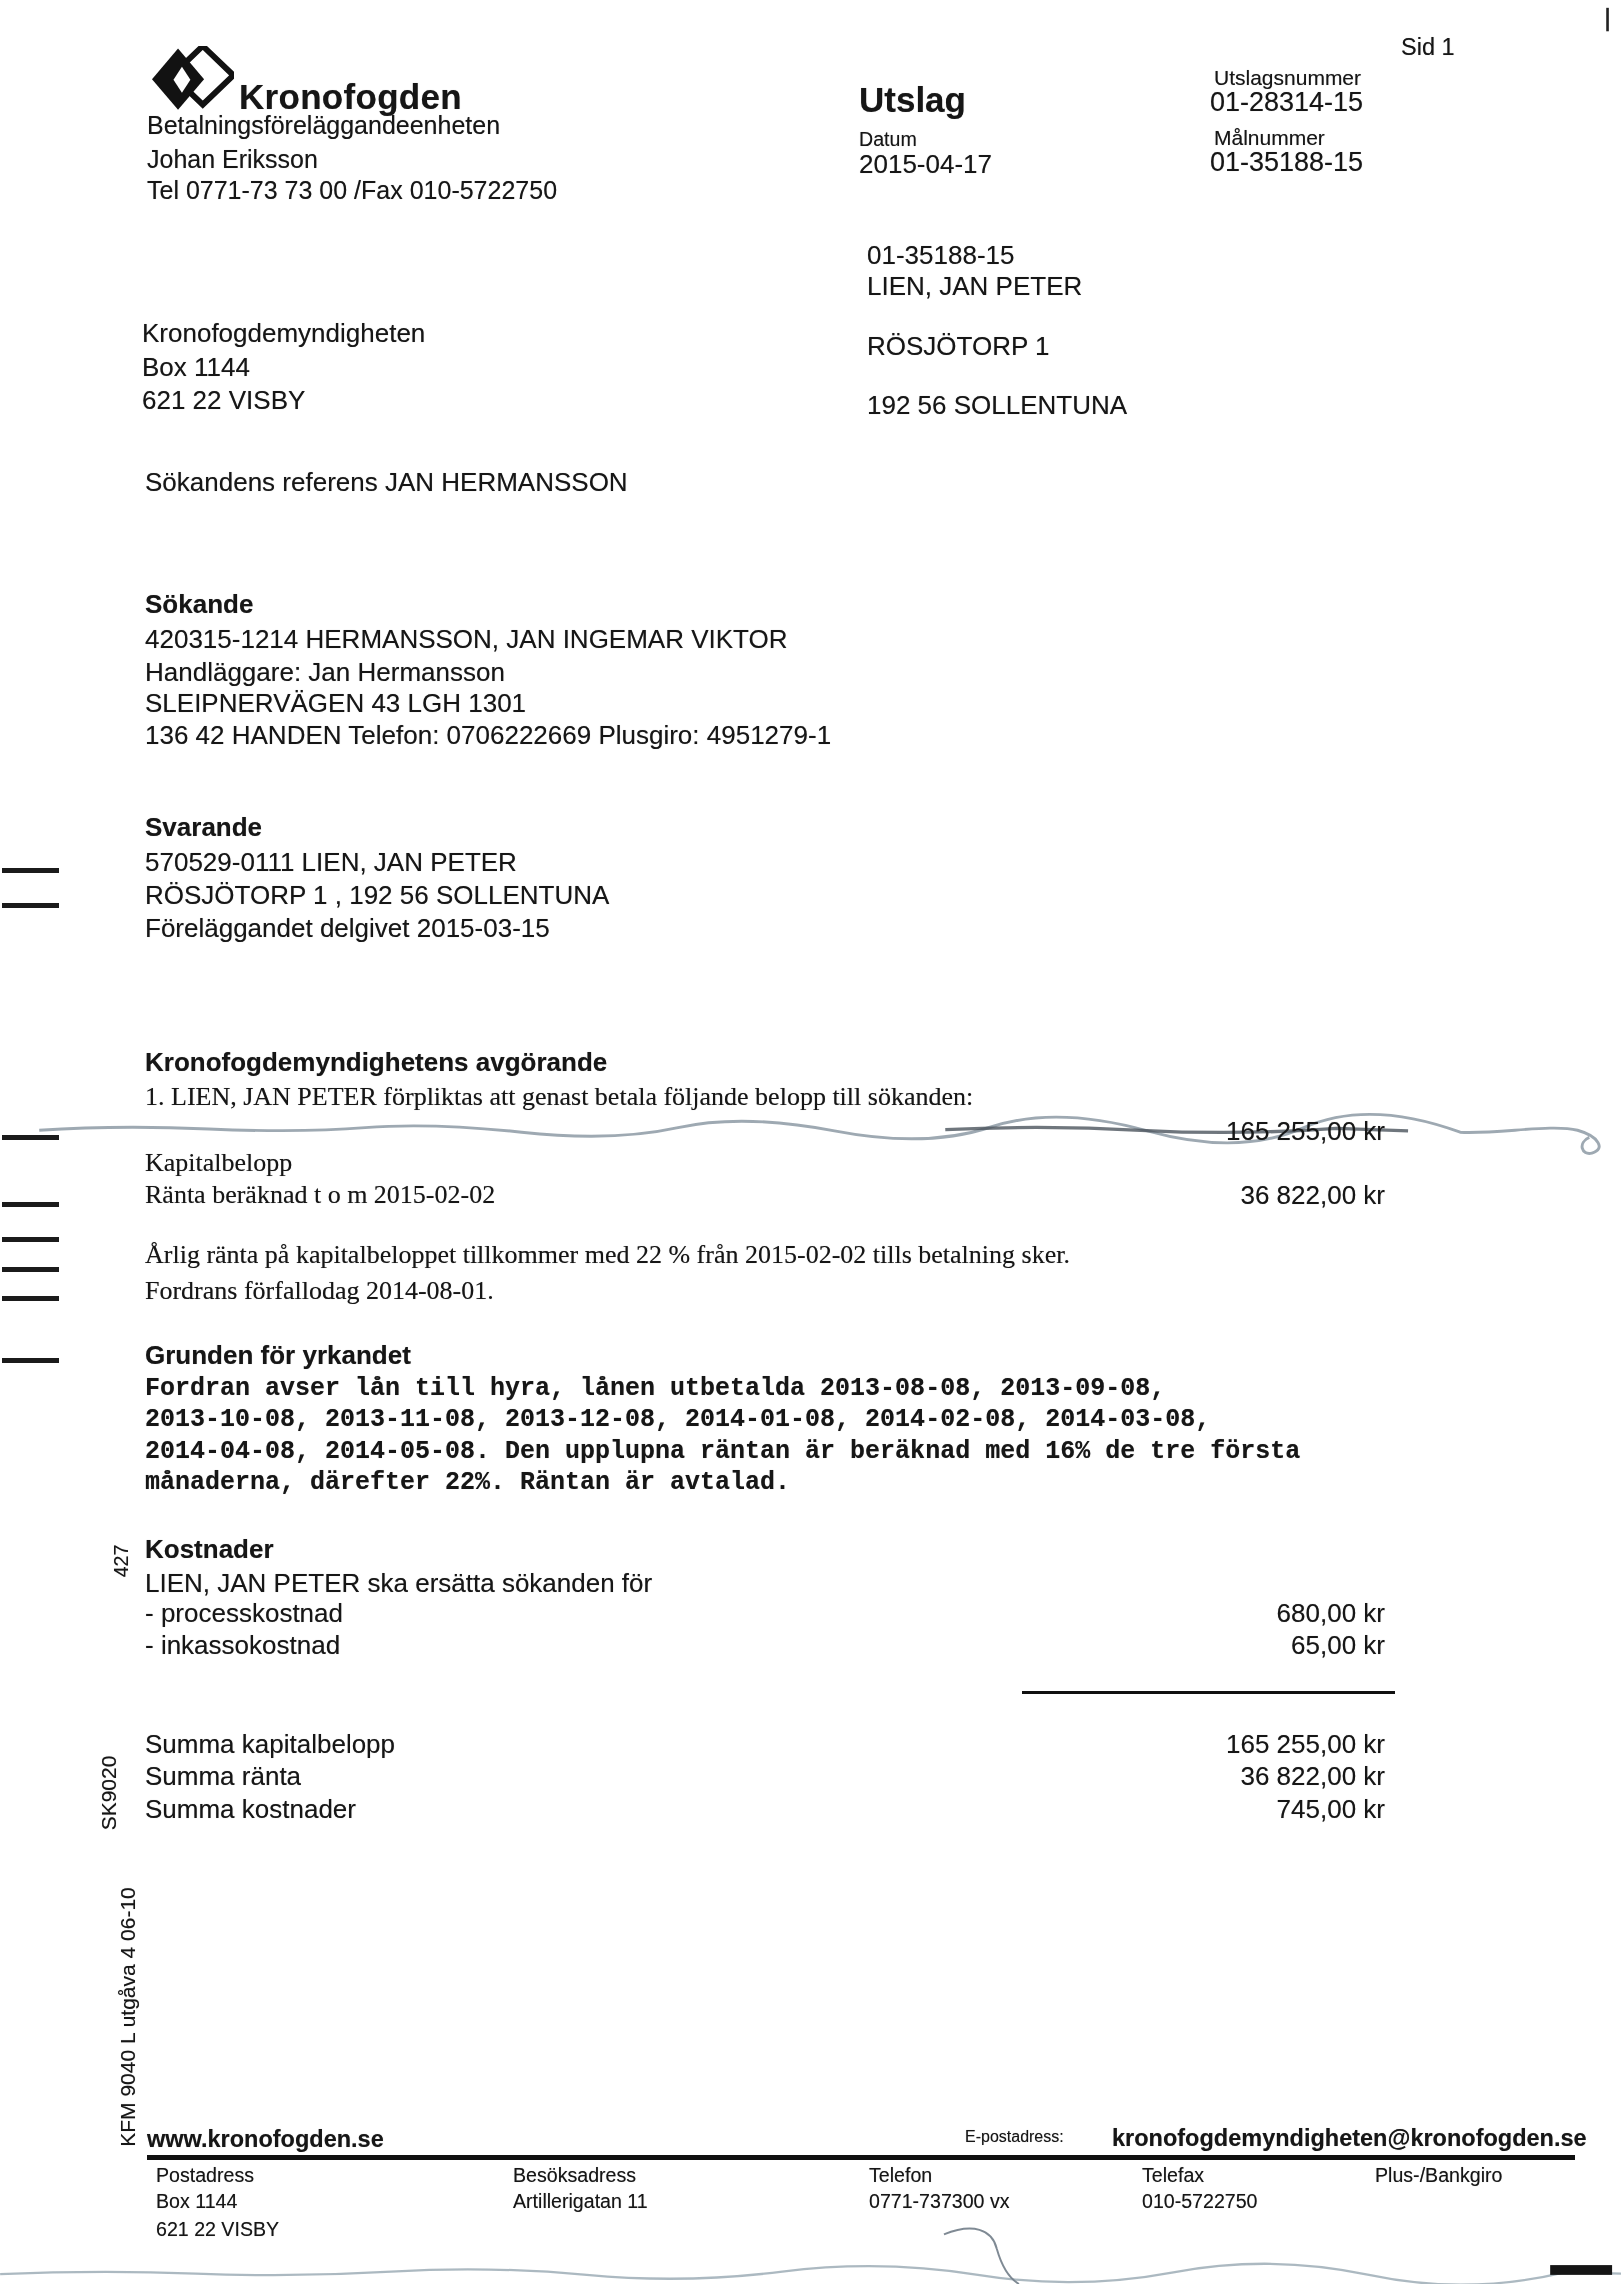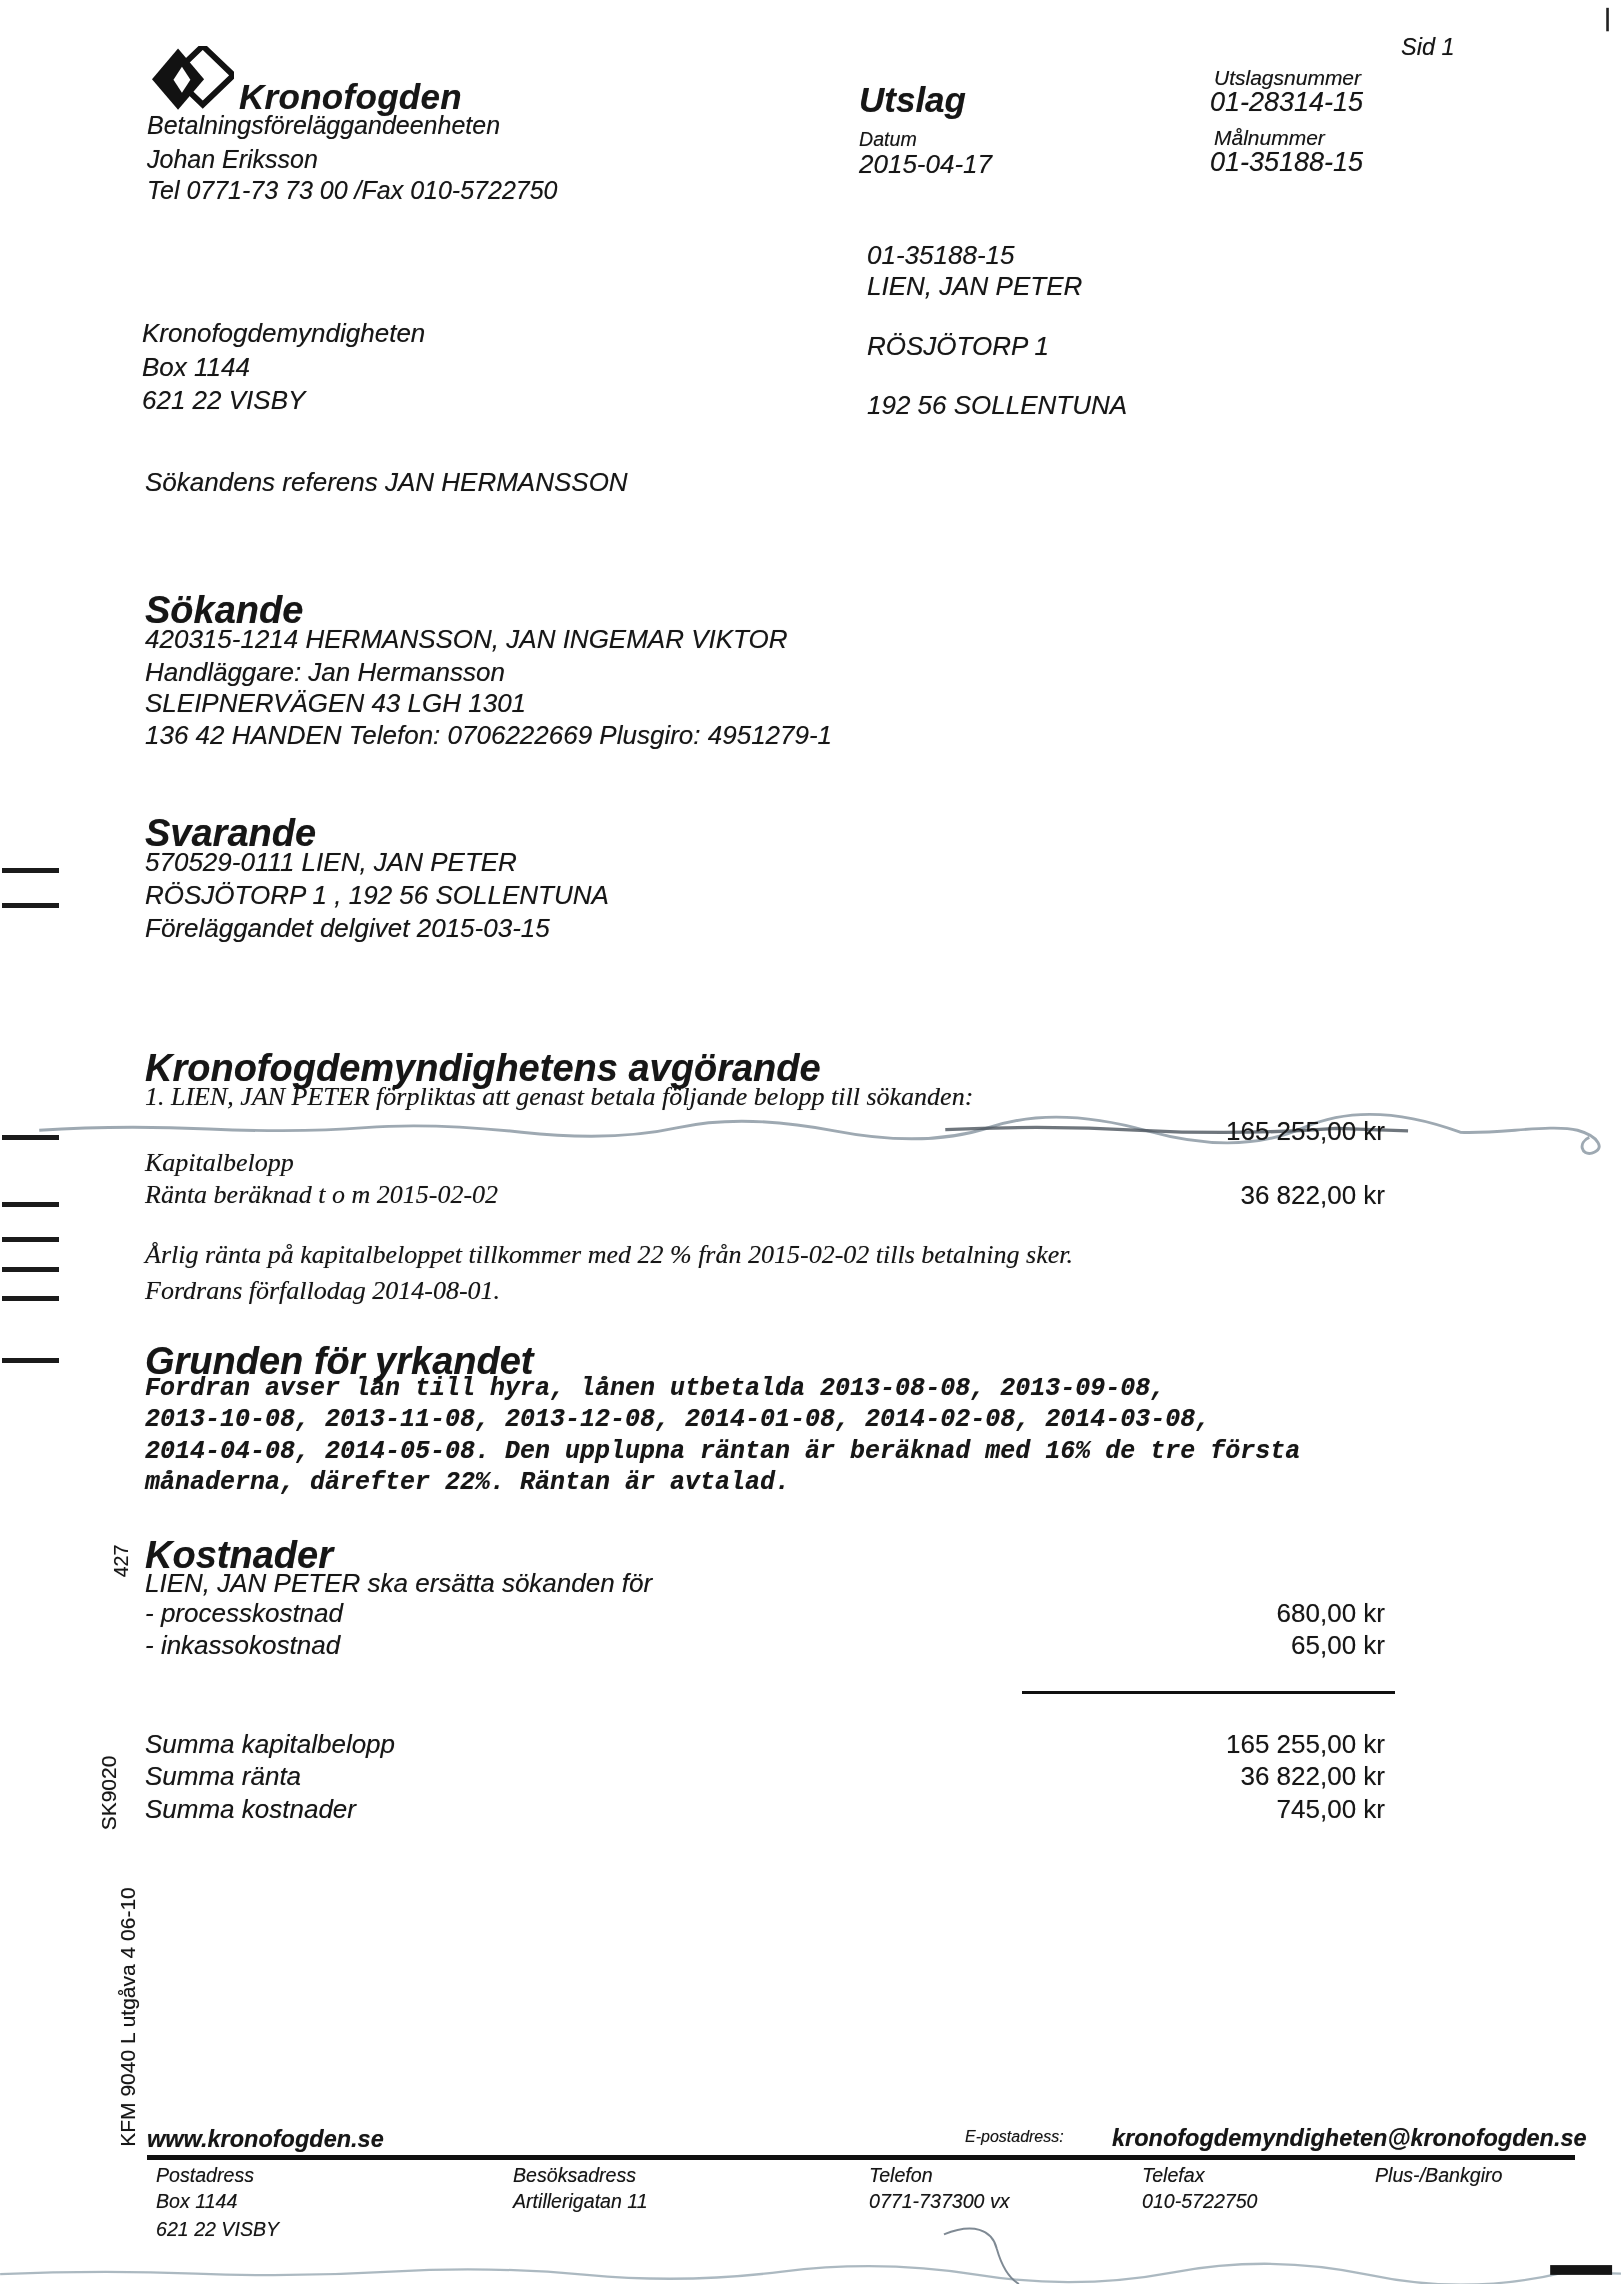--- a/index.html
+++ b/index.html
@@ -4,31 +4,31 @@
 <style>
   html,body{margin:0;padding:0;background:#e8e8e8;}
   .page{
     position:relative;
     width:1622px;height:2284px;
     background:#ffffff;
     font-family:"Liberation Sans",sans-serif;
     color:#161616;
     overflow:hidden;
   }
-  .abs{position:absolute;white-space:nowrap;font-style:italic;}
+  .abs{position:absolute;white-space:nowrap;}
   .soft{text-shadow:0 0 0.7px rgba(0,0,0,.45);}
   .b{font-weight:700;}
   .serif{font-family:"Liberation Serif",serif;}
   .mono{font-family:"Liberation Mono",monospace;font-weight:700;}
   .amt{position:absolute;right:237px;text-align:right;font-size:26px;}
   .dash{position:absolute;left:2px;width:57px;height:5.2px;background:#1b1b1b;}
   .vert{position:absolute;transform:translate(-50%,-50%) rotate(-90deg);transform-origin:center;}
   .f30{font-size:19.6px;} .f32{font-size:21px;} .f34{font-size:16px;}
   .f36{font-size:23.5px;} .f38{font-size:25px;} .f40{font-size:26px;}
-  .f42{font-size:27px;} .f46{font-size:38px;} .f54{font-size:35px;}
+  .f42{font-size:27px;} .f46{font-size:26px;} .f54{font-size:35px;}
   .rule-thick{position:absolute;height:5.2px;background:#101010;}
   .rule-thin{position:absolute;height:3.3px;background:#101010;}
 </style>
 </head>
 <body>
 
 <div class="page">
 
   <svg width="1622" height="2284" viewBox="0 0 2488 3504" style="position:absolute;left:0;top:0;pointer-events:none;">
 

